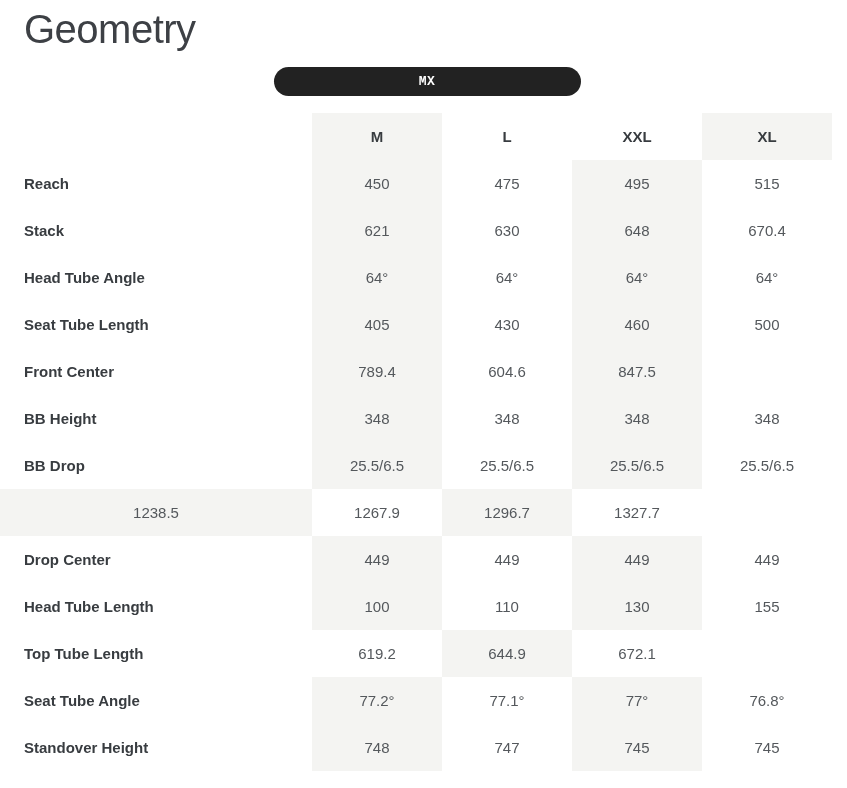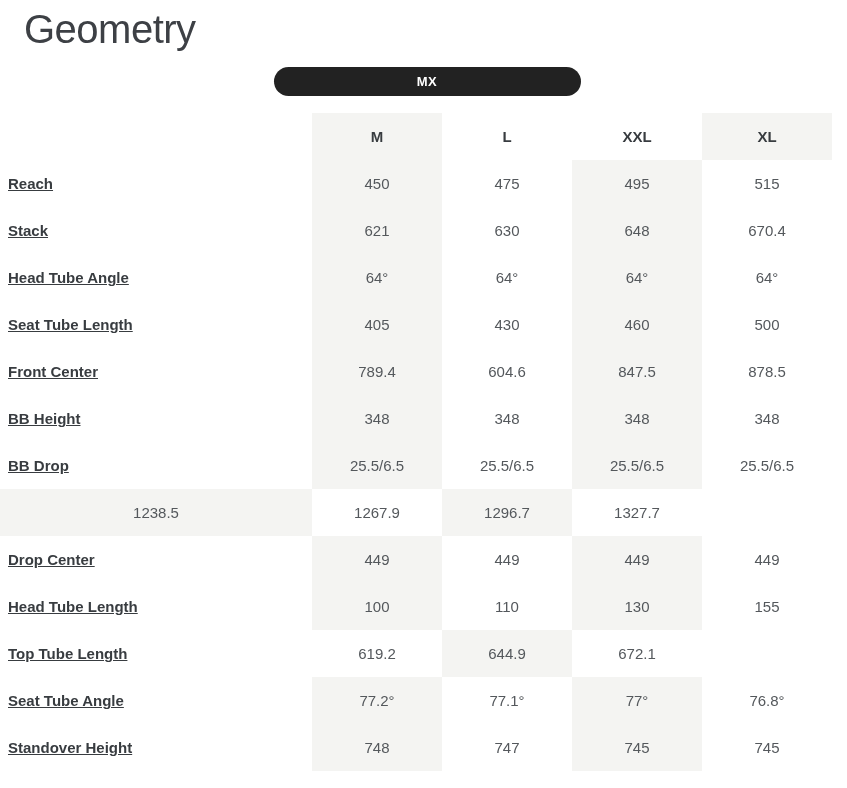--- a/index.html
+++ b/index.html
@@ -29,46 +29,45 @@
     display: flex;
     justify-content: center;
   }
   .pill {
     width: 307px;
     height: 29px;
     border: none;
     border-radius: 15px;
     background: var(--pill-bg, #222);
     color: var(--pill-text, #fff);
-    font-family: Liberation Sans, sans-serif;
+    font-family: Liberation Mono, monospace;
     font-size: 13px;
     font-weight: bold;
     letter-spacing: 0.5px;
     cursor: pointer;
     display: flex;
     align-items: center;
     justify-content: center;
   }
   .geo-table {
     margin-top: 17px;
     width: 832px;
   }
   .grid-row {
     display: grid;
     grid-template-columns: 312px 130px 130px 130px 130px;
     height: 47px;
     align-items: center;
   }
   .label-cell {
-    padding-left: 8px;
+    padding-left: 24px;
     font-size: 15px;
     font-weight: bold;
     color: var(--label-text, #383c40);
     text-align: left;
-    text-decoration: underline;
   }
   .size-cell, .value-cell {
     height: 47px;
     display: flex;
     align-items: center;
     justify-content: center;
     font-size: 15px;
     color: var(--value-text, #54585c);
   }
   .size-cell {
@@ -129,21 +128,20 @@
     <div class="value-cell">430</div>
     <div class="value-cell striped">460</div>
     <div class="value-cell">500</div>
   </div>
 
   <div class="grid-row">
     <div class="label-cell">Front Center</div>
     <div class="value-cell striped">789.4</div>
     <div class="value-cell">604.6</div>
     <div class="value-cell striped">847.5</div>
-    <div class="value-cell">878.5</div>
   </div>
 
   <div class="grid-row">
     <div class="label-cell">BB Height</div>
     <div class="value-cell striped">348</div>
     <div class="value-cell">348</div>
     <div class="value-cell striped">348</div>
     <div class="value-cell">348</div>
   </div>
 

